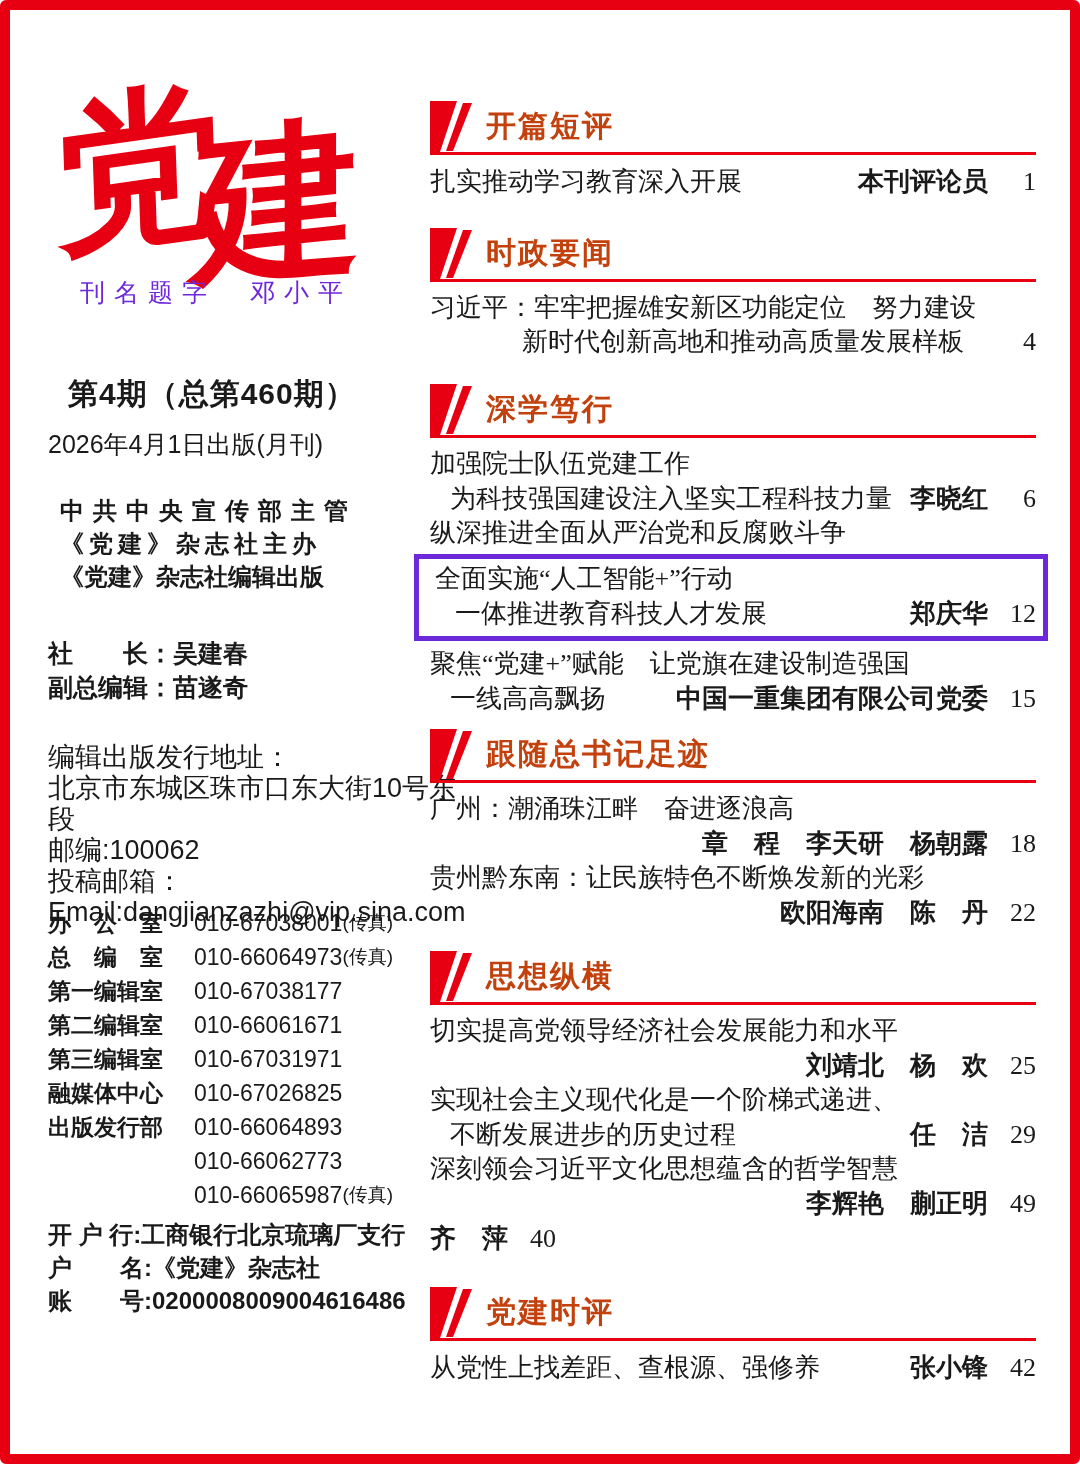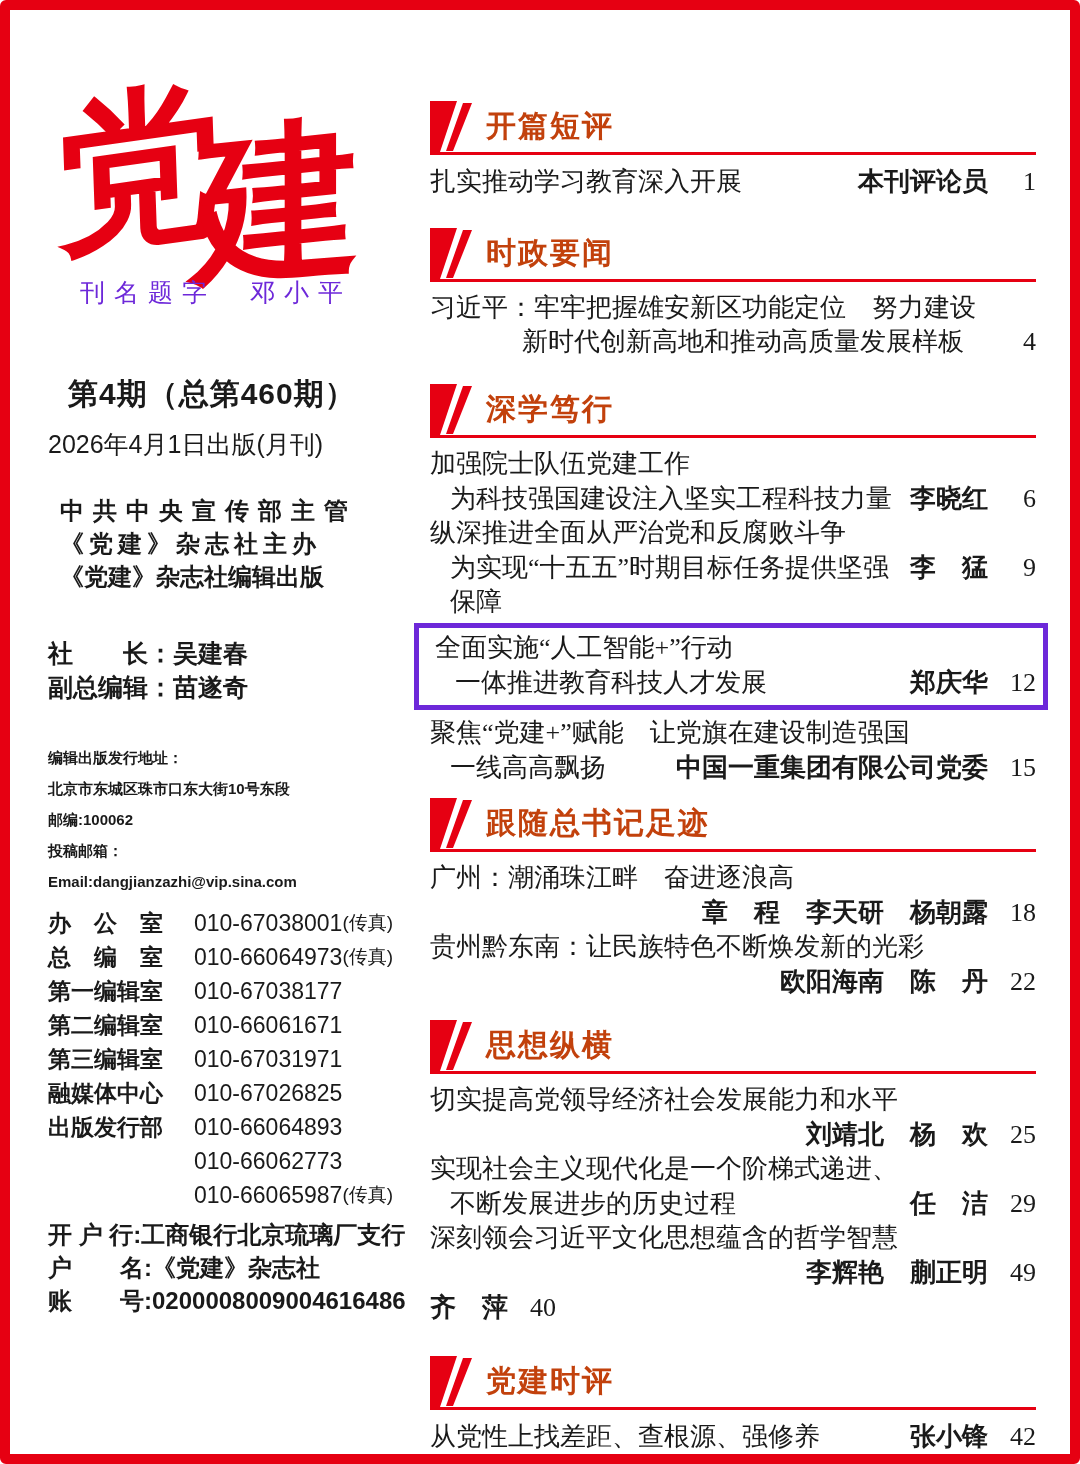--- a/index.html
+++ b/index.html
@@ -18,21 +18,21 @@
   .logo .c2{position:absolute;left:146px;top:6px;font-size:168px;transform:rotate(-6deg) skewX(-6deg);}
   .logo-caption{position:absolute;top:190px;left:32px;font-size:25px;letter-spacing:9px;
         color:#6d28d9;font-family:"Liberation Serif","DejaVu Serif",serif;}
   .issue{position:absolute;top:288px;left:0;font-size:30px;font-weight:700;letter-spacing:1px;margin-left:20px;}
   .pubdate{position:absolute;top:342px;left:0;font-size:25px;font-weight:500;}
   .publisher{position:absolute;top:408px;left:12px;font-size:24px;font-weight:700;line-height:33px;}
   .pub1{letter-spacing:9px;}
   .pub2{letter-spacing:5px;}
   .pub3{letter-spacing:0;}
   .staff{position:absolute;top:550px;left:0;font-size:25px;font-weight:700;line-height:34px;}
-  .contact{position:absolute;top:656px;left:0;font-size:15px;font-weight:700;line-height:31px;}
+  .contact{position:absolute;top:656px;left:0;font-size:27px;font-weight:400;line-height:31px;}
   .phones{position:absolute;top:820px;left:0;font-size:23px;line-height:34px;}
   .phone-row{display:flex;}
   .phone-row .dept{width:132px;font-weight:700;flex:0 0 auto;}
   .phone-row .num{font-weight:500;margin-left:14px;}
   .phone-row .fax{font-size:19px;font-weight:500;align-self:center;}
   .bank{position:absolute;top:1132px;left:0;font-size:24px;font-weight:700;line-height:33px;}
 
   
   .right{position:absolute;left:430px;top:106px;width:606px;}
   .sec{position:relative;}
@@ -196,25 +196,20 @@
         <span class="t">加强院士队伍党建工作</span>
       </div>
       <div class="row i1">
         <span class="t">为科技强国建设注入坚实工程科技力量</span>
         <span class="au">李晓红</span>
         <span class="pg">6</span>
       </div>
       <div class="row">
         <span class="t">纵深推进全面从严治党和反腐败斗争</span>
       </div>
-      <div class="row i1">
-        <span class="t">为实现“十五五”时期目标任务提供坚强保障</span>
-        <span class="au">李　猛</span>
-        <span class="pg">9</span>
-      </div>
       <div class="hl">
         <div class="row">
           <span class="t">全面实施“人工智能+”行动</span>
         </div>
         <div class="row i1">
           <span class="t">一体推进教育科技人才发展</span>
           <span class="au">郑庆华</span>
           <span class="pg">12</span>
         </div>
       </div>

